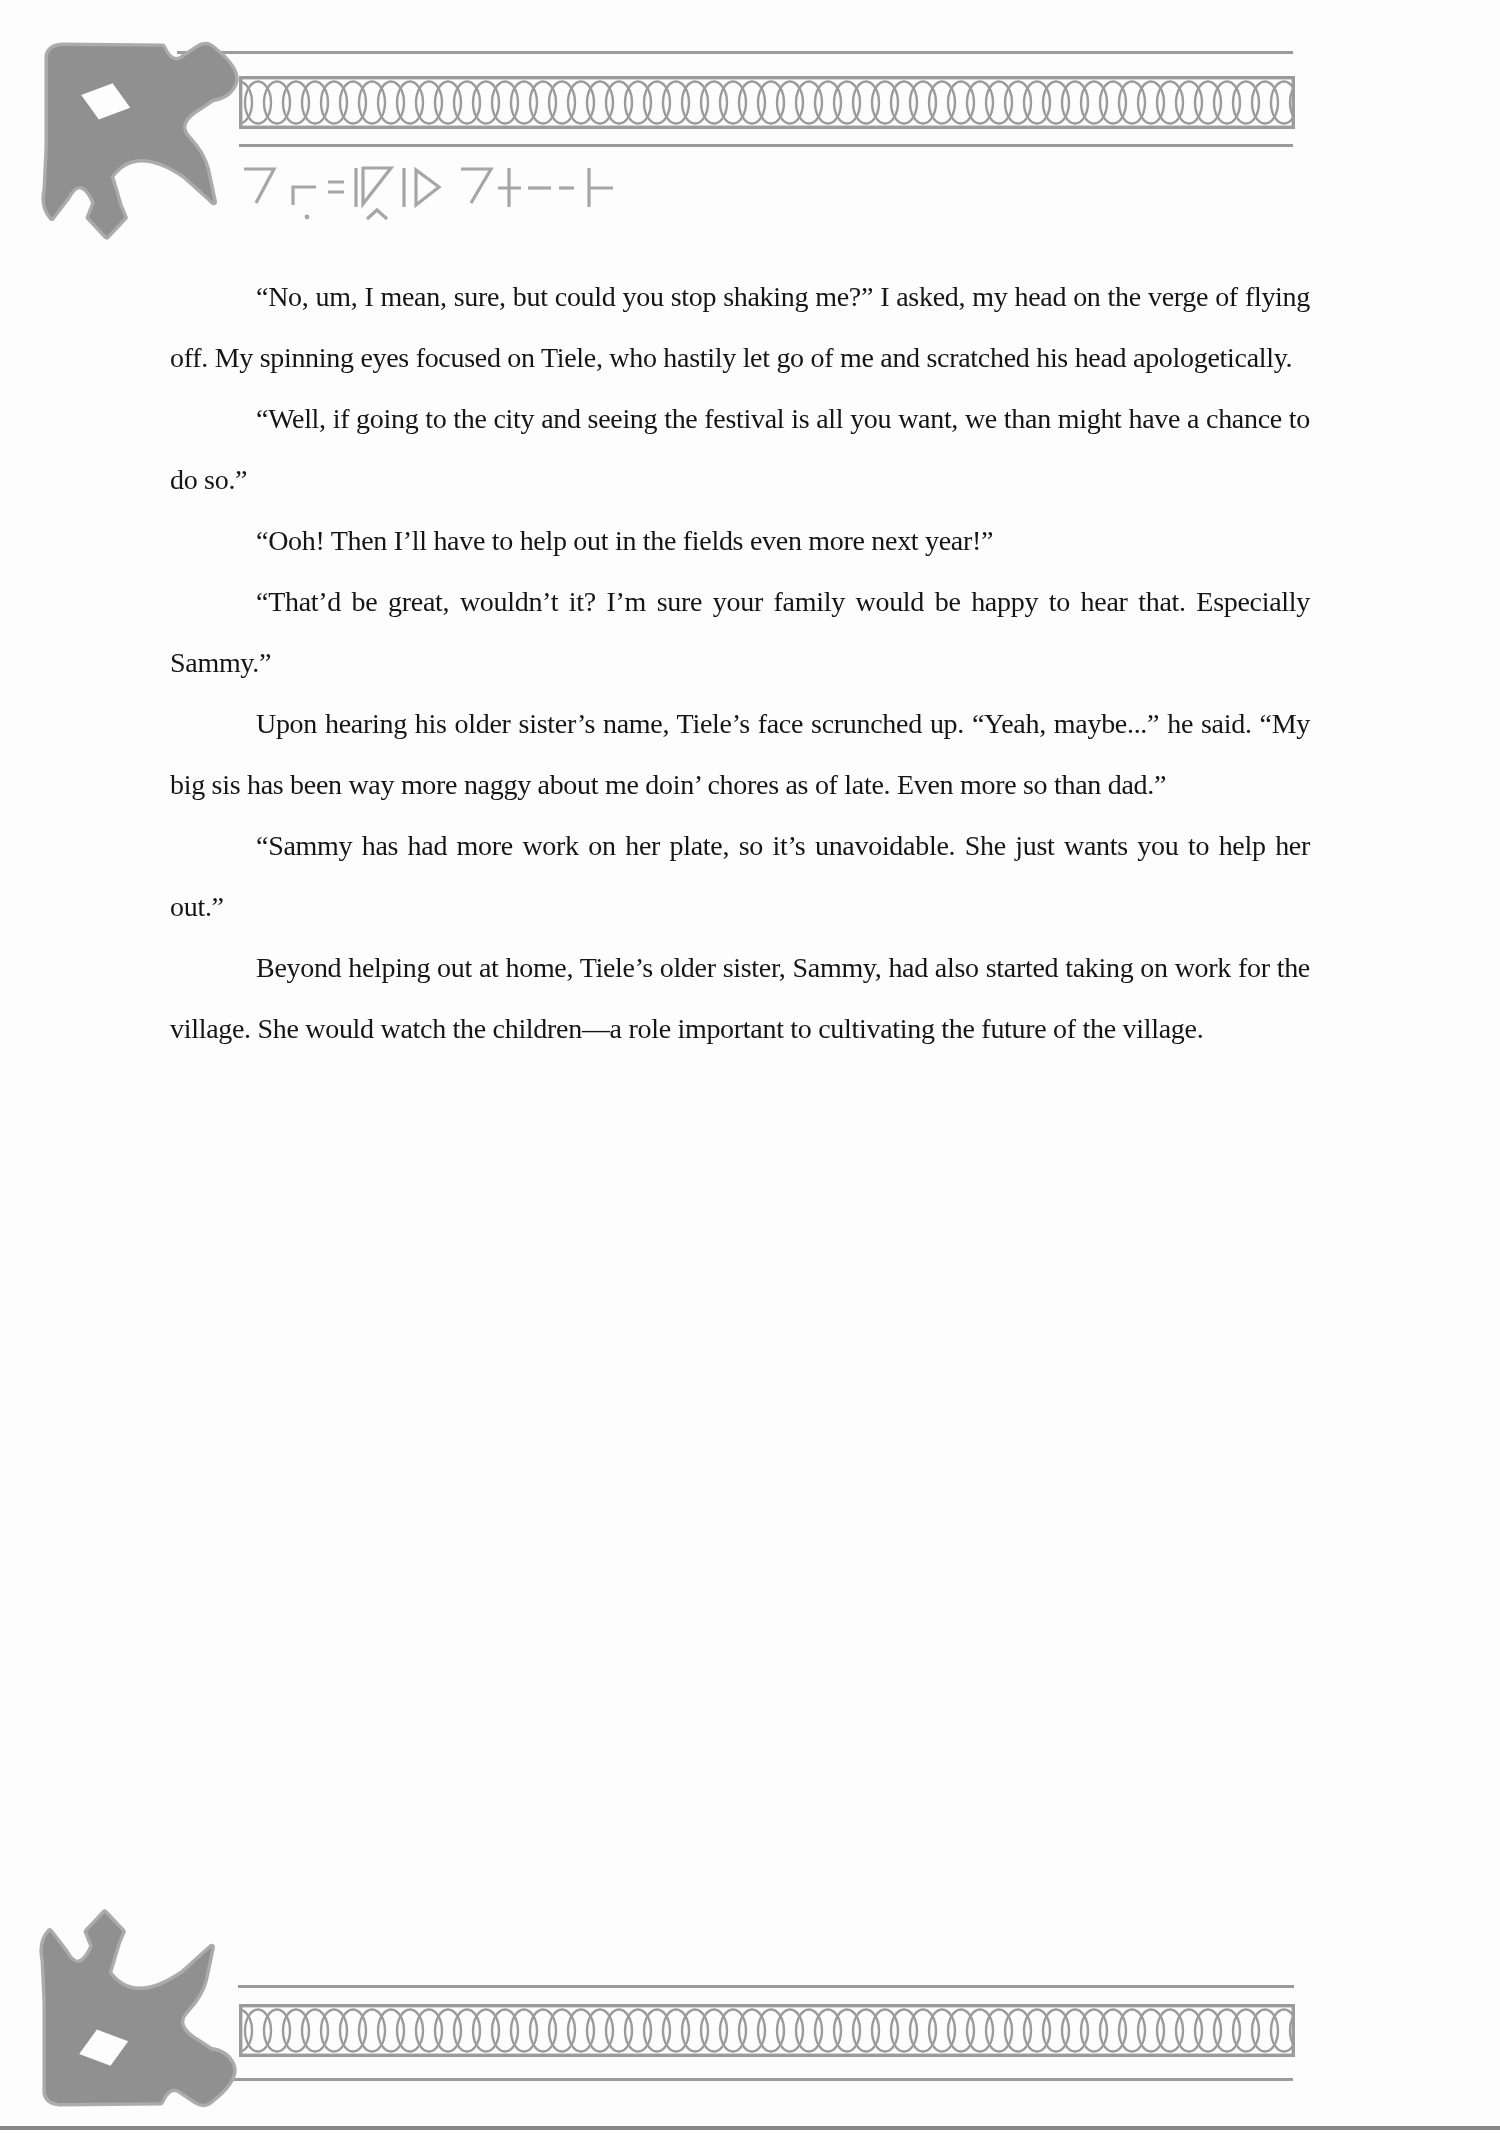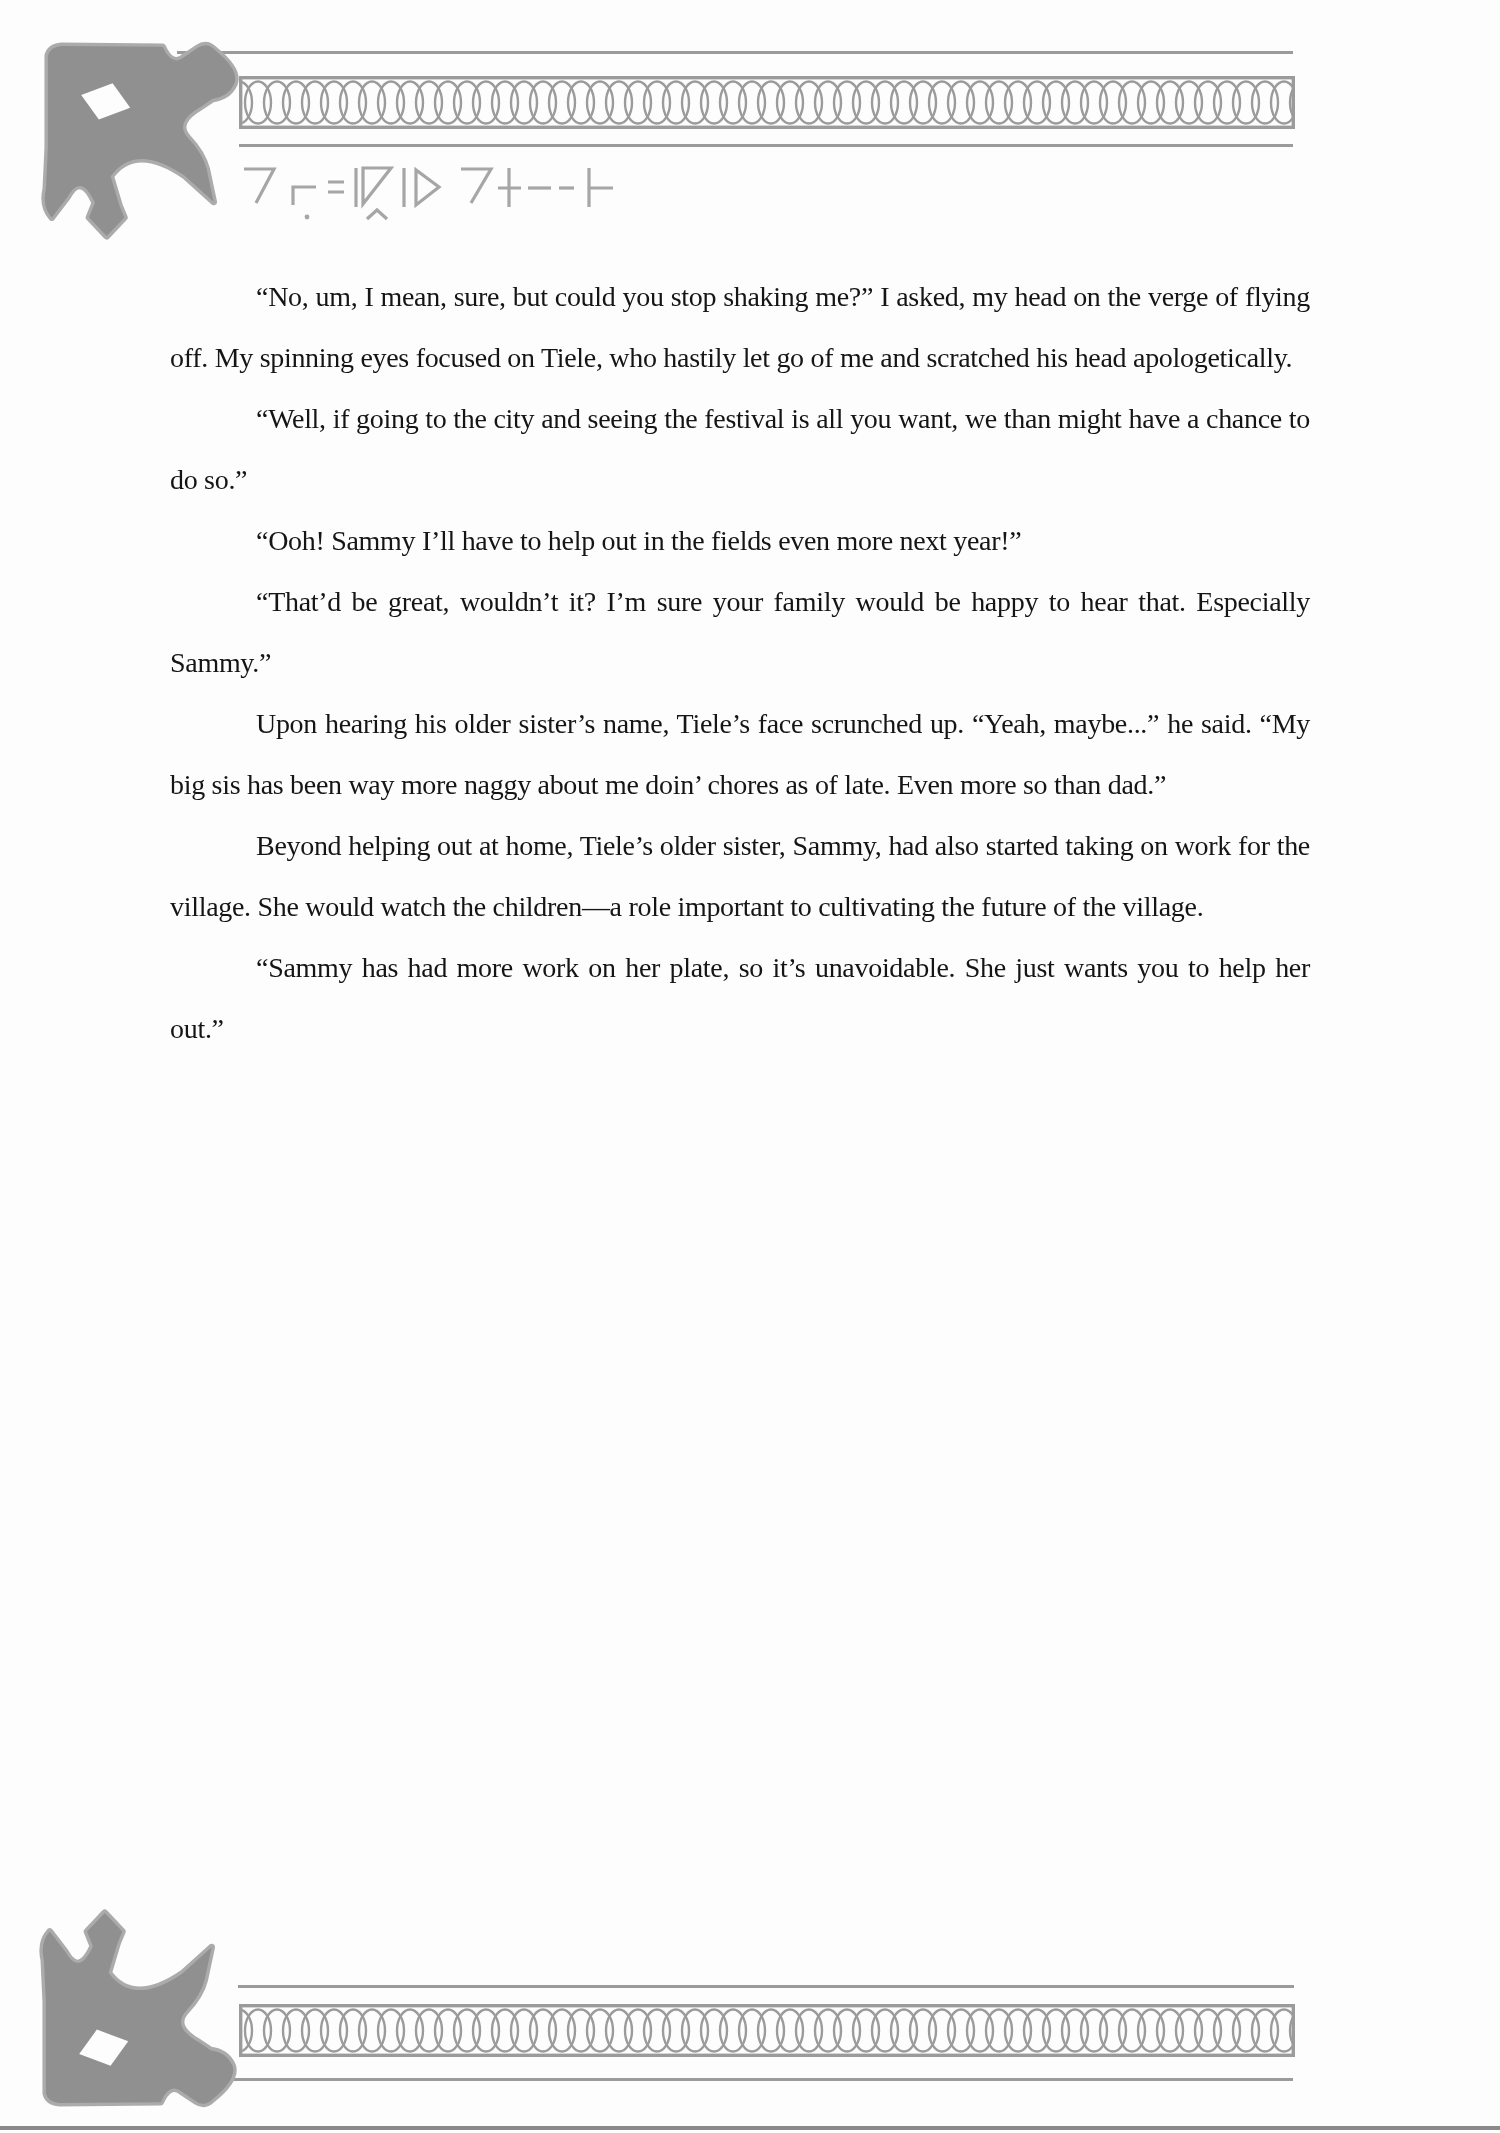--- a/index.html
+++ b/index.html
@@ -133,25 +133,25 @@
     <path d="M 220 5 L 250 5 L 230 39"></path>
     <path d="M 268 4 L 268 43 M 257 24 L 280 24"></path>
     <path d="M 287 24 L 310 24"></path>
     <path d="M 318 24 L 333 24"></path>
     <path d="M 348 4 L 348 43 M 348 24 L 372 24"></path>
   </svg>
 
   <main class="bodytext">
       <p class="para">“No, um, I mean, sure, but could you stop shaking me?” I asked, my head on the verge of flying off. My spinning eyes focused on Tiele, who hastily let go of me and scratched his head apologetically.</p>
       <p class="para">“Well, if going to the city and seeing the festival is all you want, we than might have a chance to do so.”</p>
-      <p class="para">“Ooh! Sammy I’ll have to help out in the fields even more next year!”</p>
+      <p class="para">“Ooh! Then I’ll have to help out in the fields even more next year!”</p>
       <p class="para">“That’d be great, wouldn’t it? I’m sure your family would be happy to hear that. Especially Sammy.”</p>
       <p class="para">Upon hearing his older sister’s name, Tiele’s face scrunched up. “Yeah, maybe...” he said. “My big sis has been way more naggy about me doin’ chores as of late. Even more so than dad.”</p>
+      <p class="para">“Sammy has had more work on her plate, so it’s unavoidable. She just wants you to help her out.”</p>
       <p class="para">Beyond helping out at home, Tiele’s older sister, Sammy, had also started taking on work for the village. She would watch the children—a role important to cultivating the future of the village.</p>
-      <p class="para">“Sammy has had more work on her plate, so it’s unavoidable. She just wants you to help her out.”</p>
     </main>
 
   <div class="rule ftr-line-1"></div>
 
   <svg class="band band-bottom" viewBox="0 0 1056 53" aria-hidden="true">
     <defs>
       <pattern id="ovals-bottom" x="0" y="0" width="19" height="53" patternUnits="userSpaceOnUse">
         <ellipse class="oval" cx="0" cy="26.5" rx="13" ry="21"></ellipse>
         <ellipse class="oval" cx="19" cy="26.5" rx="13" ry="21"></ellipse>
       </pattern>

